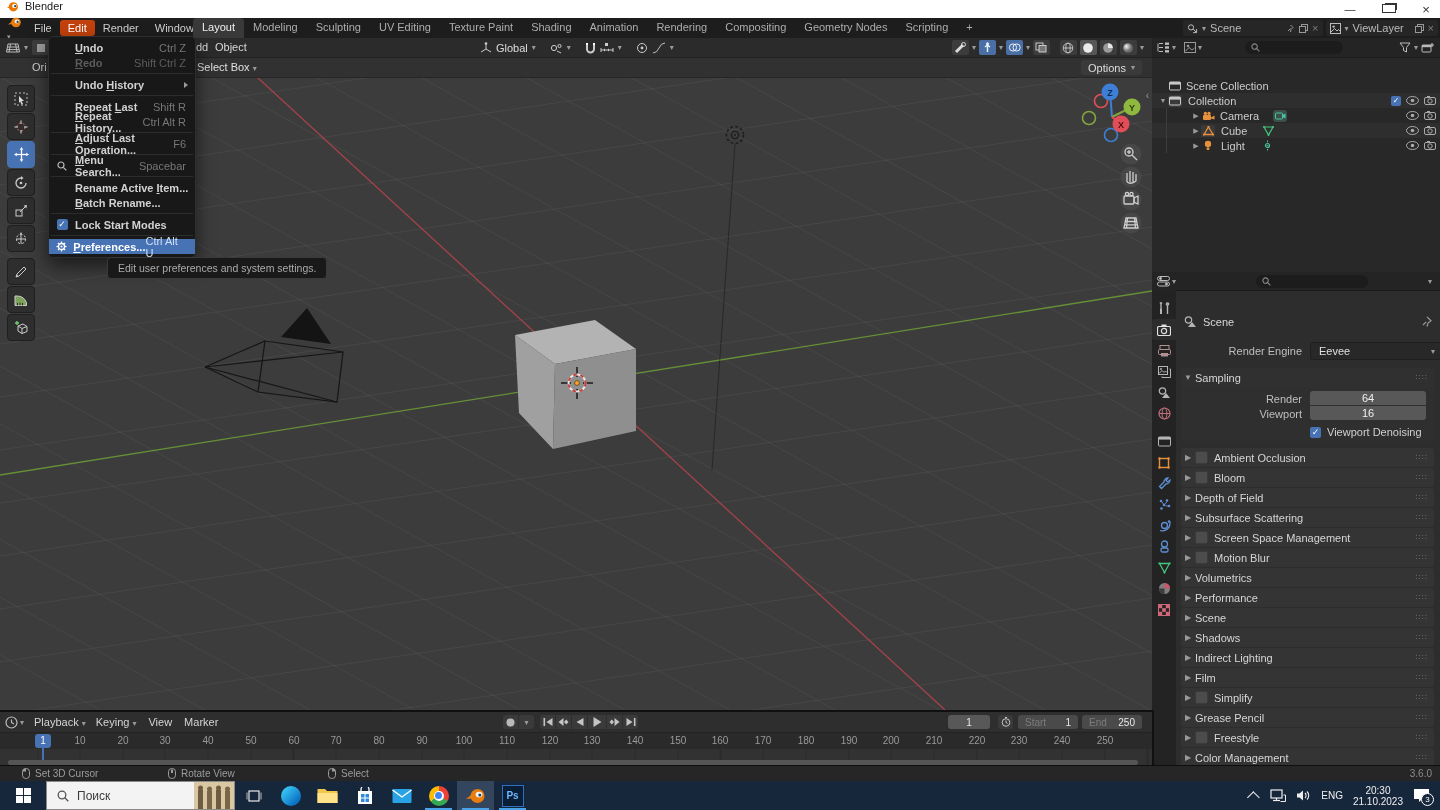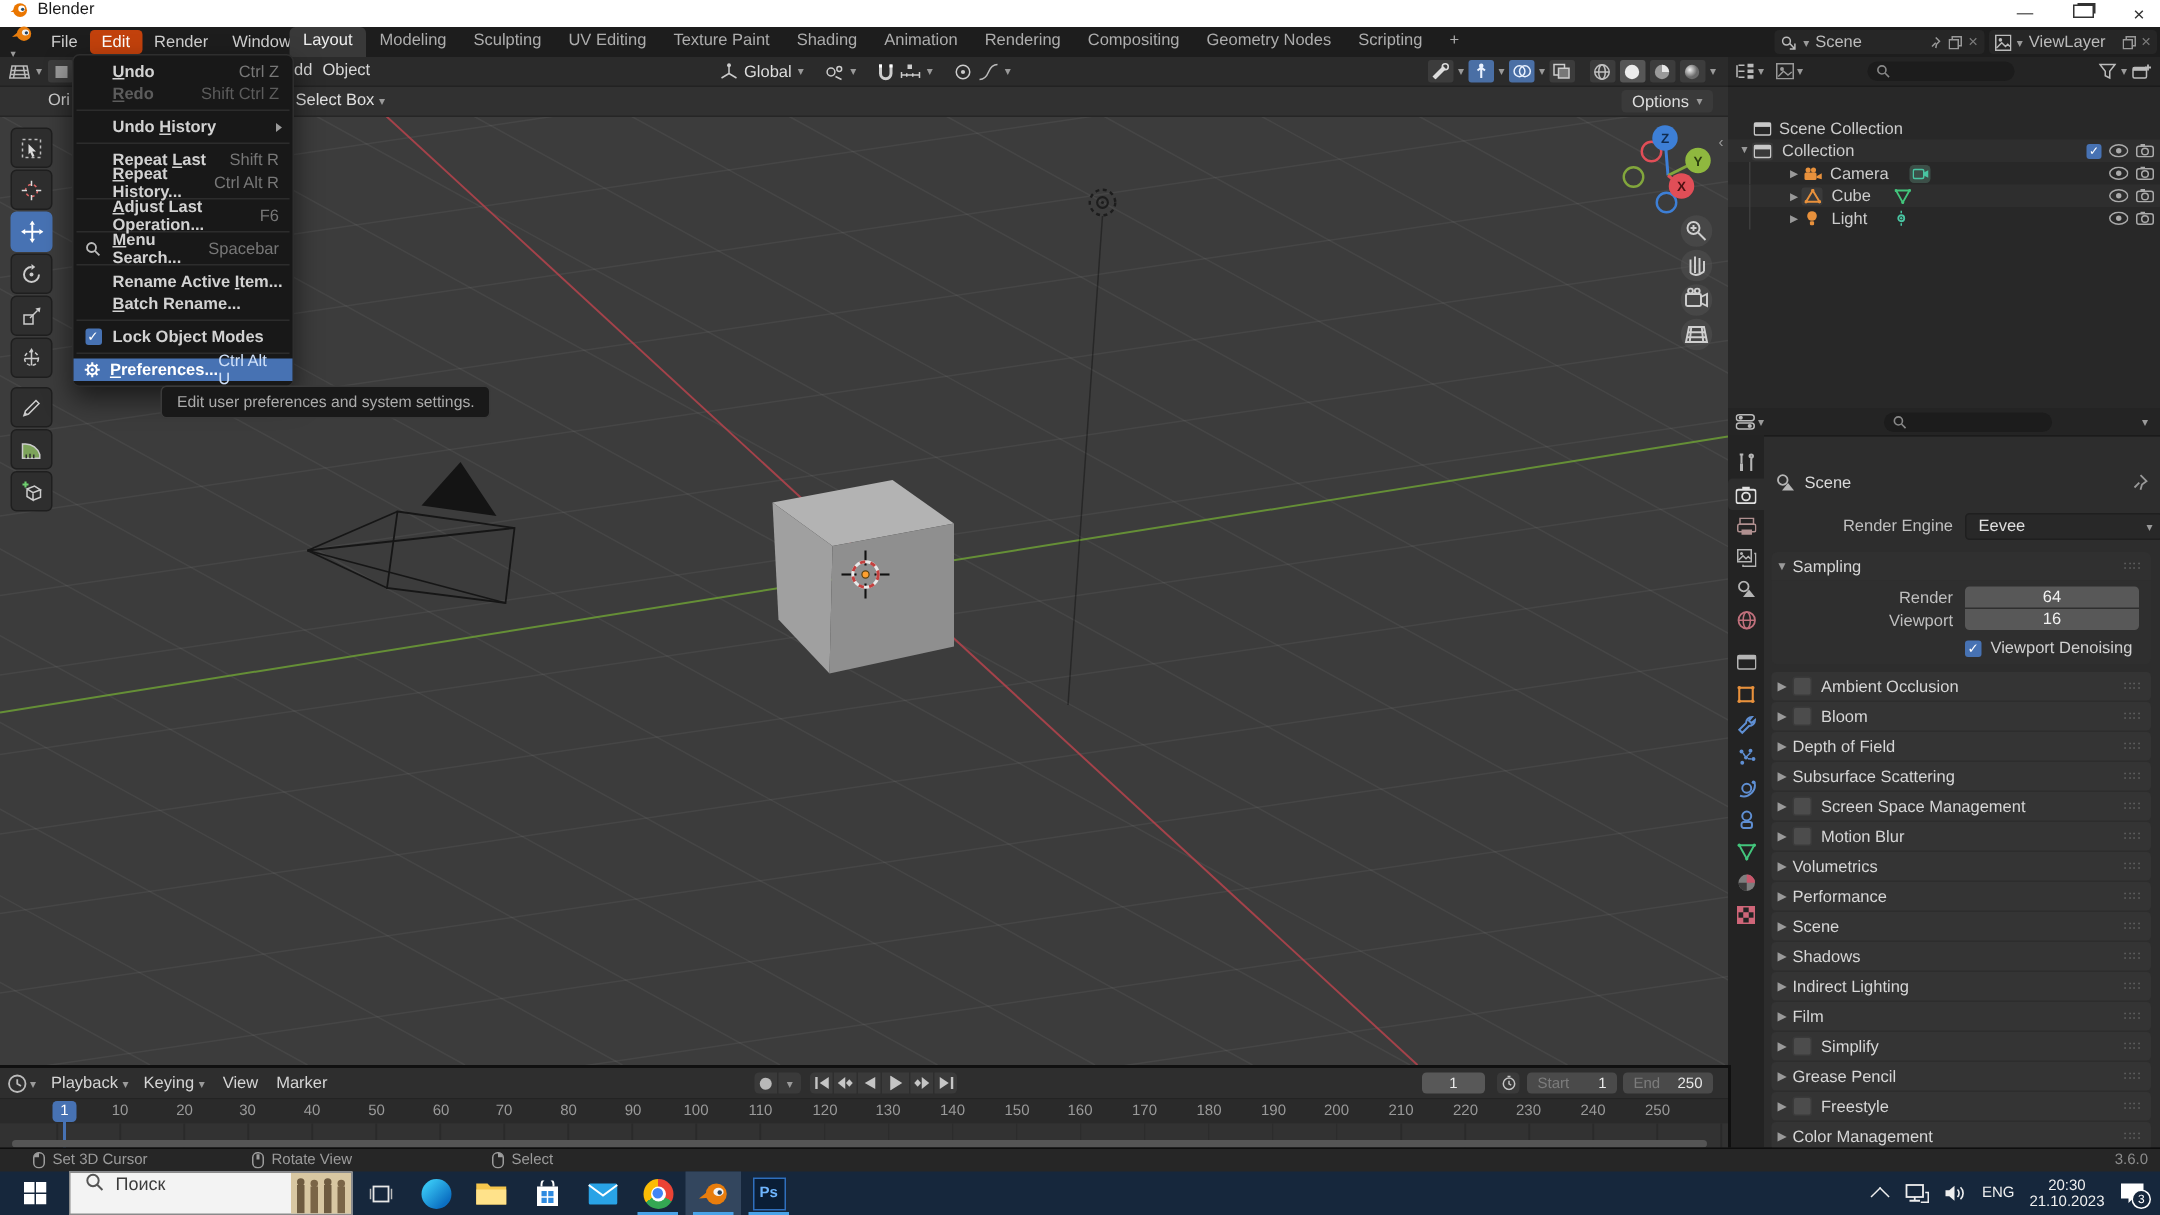--- a/index.html
+++ b/index.html
@@ -91,21 +91,21 @@
   .tl-btn{width:15px;height:14px;display:flex;align-items:center;justify-content:center;background:#3a3a3a;}
   .tl-field{background:#4a4a4a;height:14px;border-radius:3px;display:flex;align-items:center;justify-content:center;color:#e8e8e8;font-size:10px;}
   
   .statusbar{position:absolute;left:0;top:765px;width:1440px;height:16px;background:#262626;border-top:1px solid #0e0e0e;color:#9c9c9c;font-size:10px;}
   .hint{position:absolute;top:2px;display:flex;align-items:center;gap:5px;}
   
   .taskbar{position:absolute;left:0;top:781px;width:1440px;height:29px;background:#16273c;display:flex;align-items:center;color:#eee;}
   .tb-slot{width:37px;height:29px;display:flex;align-items:center;justify-content:center;position:relative;}
   .tb-slot.running::after{content:"";position:absolute;bottom:0;left:5px;right:5px;height:2px;background:#4aa3e8;}
   .tb-slot.activeapp{background:#33465e;}
-  .searchbox{width:187px;height:27px;background:#f3f3f3;border:1px solid #8a8a8a;display:flex;align-items:flex-start;position:relative;color:#3c3c3c;}
+  .searchbox{width:187px;height:27px;background:#f3f3f3;border:1px solid #8a8a8a;display:flex;align-items:center;position:relative;color:#3c3c3c;}
   .tray{position:absolute;right:4px;top:0;height:29px;display:flex;align-items:center;gap:10px;font-size:10px;color:#f0f0f0;}
   .clockblk{text-align:center;line-height:11px;font-size:10px;}
   svg{display:block;}
 </style>
 </head>
 <body>
 
 <div id="app">
 
   <div class="titlebar">
@@ -551,21 +551,21 @@
     </div>
     <div class="mi">
       <span class="ico"></span>
         <span class="lbl"><u>B</u>atch Rename...</span>
     </div>
     <div class="msep"></div>
     <div class="mi">
       <span class="ico">
           <span class="cb">✓</span>
         </span>
-      <span class="lbl">Lock Object Modes</span>
+      <span class="lbl">Lock Start Modes</span>
     </div>
     <div class="msep"></div>
     <div class="mi hl">
       <span class="ico">
           <svg width="11" height="11" viewBox="0 0 11 11">
             <g stroke="#fff" stroke-width="1.4">
               <line x1="5.5" y1="0.5" x2="5.5" y2="10.5"></line>
               <line x1="0.5" y1="5.5" x2="10.5" y2="5.5"></line>
               <line x1="2" y1="2" x2="9" y2="9"></line>
               <line x1="9" y1="2" x2="2" y2="9"></line>

